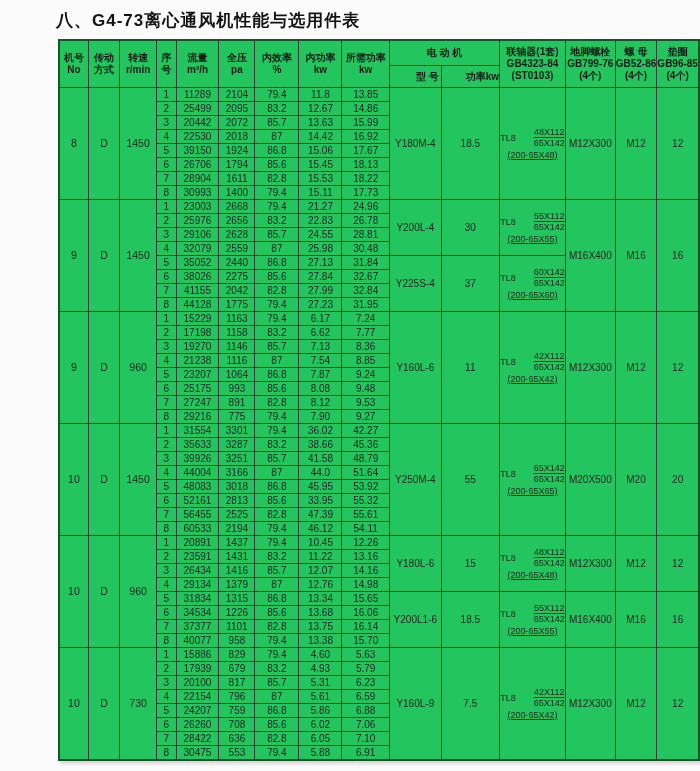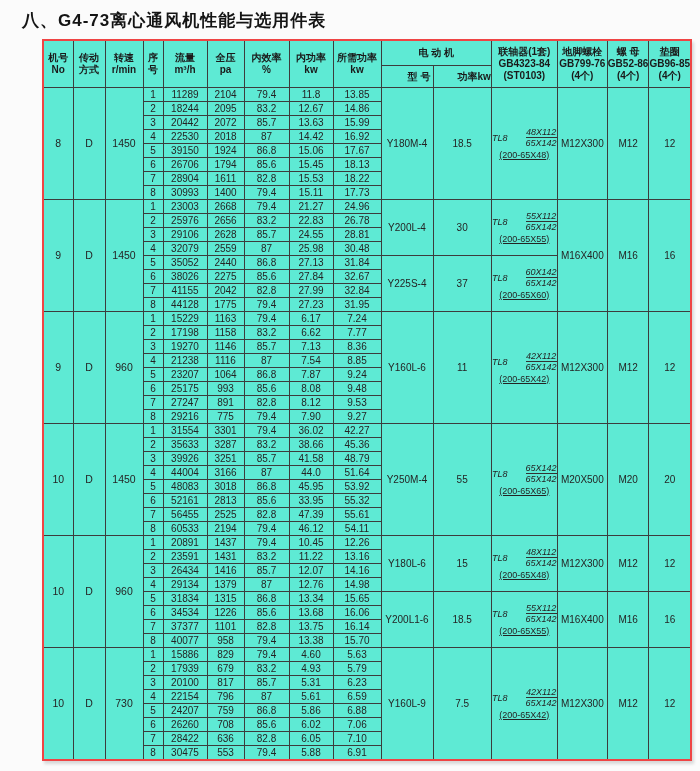--- a/index.html
+++ b/index.html
@@ -6,42 +6,42 @@
   body{
     width:700px;height:771px;
     background:#fbfbfb;
     font-family:"Liberation Sans","DejaVu Sans",sans-serif;
     color:#222;
     overflow:hidden;
   }
   .page{width:700px;height:771px;position:relative;}
   .title{
     font-size:17px;font-weight:bold;color:#141414;
-    margin:0;padding:9px 0 7px 22px;letter-spacing:1px;
+    margin:0;padding:9px 0 7px 56px;letter-spacing:1px;
   }
   table.spec-table{
     border-collapse:collapse;table-layout:fixed;
-    margin-left:42px;background:#5eead4;
-    border:2px solid #ef4444;
+    margin-left:58px;background:#22c55e;
+    border:2px solid #14532d;
     box-shadow:2px 3px 3px rgba(0,0,0,0.14);
   }
   th,td{
     border:1px solid #3c3c3c;
     text-align:center;vertical-align:middle;
     padding:0;overflow:hidden;white-space:nowrap;
   }
   thead th{
     font-size:10px;font-weight:600;color:#1a1a1a;line-height:1.18;
   }
   thead tr.h1 th{height:24px;}
   thead tr.h2 th{height:21px;padding-left:24px;}
   tbody td{height:13px;font-size:10px;line-height:1;color:#242424;}
   td.merge{font-size:10.5px;}
   .coupling{font-size:9px;line-height:1.12;white-space:nowrap;}
-  .fracline{display:flex;align-items:center;justify-content:center;gap:18px;font-style:italic;}
+  .fracline{display:flex;align-items:center;justify-content:center;gap:18px;}
   .frac{display:inline-flex;flex-direction:column;}
   .frac .bot{border-top:1px solid #333;}
   .cnote{margin-top:1px;text-decoration:underline;}
   .small-th{font-size:10px;}
 </style>
 </head>
 <body>
 
 <div class="page">
   <h1 class="title">八、G4-73离心通风机性能与选用件表</h1>
@@ -110,21 +110,21 @@
               </div>
               <div class="cnote">(200-65X48)</div>
             </div>
           </td>
           <td rowspan="8">M12X300</td>
           <td rowspan="8">M12</td>
           <td rowspan="8">12</td>
         </tr>
         <tr>
           <td>2</td>
-          <td>18244</td>
+          <td>25499</td>
           <td>2095</td>
           <td>83.2</td>
           <td>12.67</td>
           <td>14.86</td>
         </tr>
         <tr>
           <td>3</td>
           <td>20442</td>
           <td>2072</td>
           <td>85.7</td>

